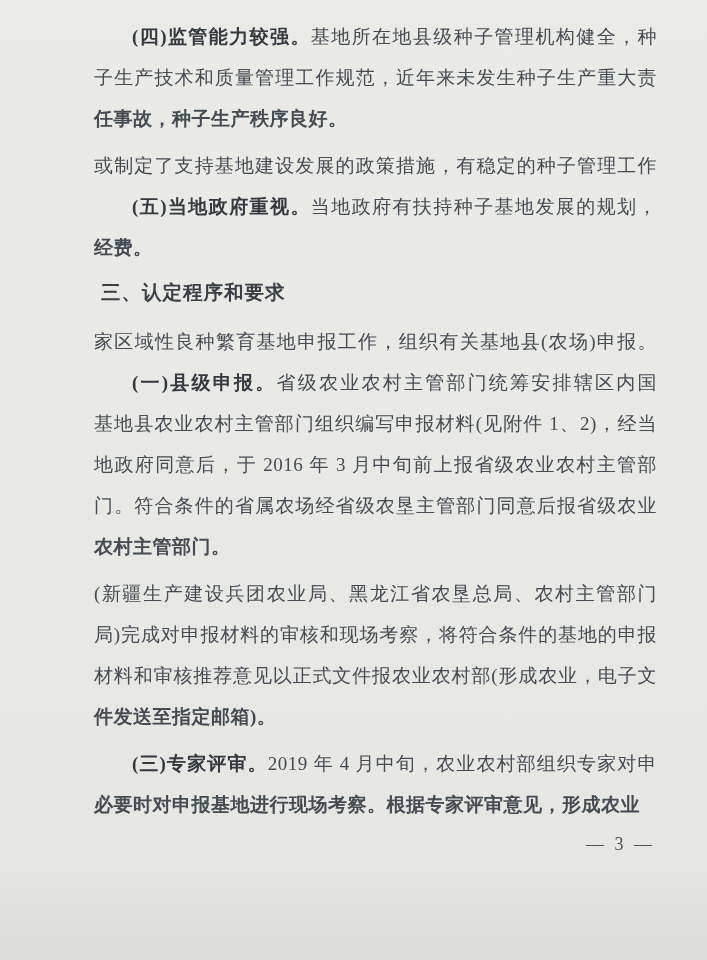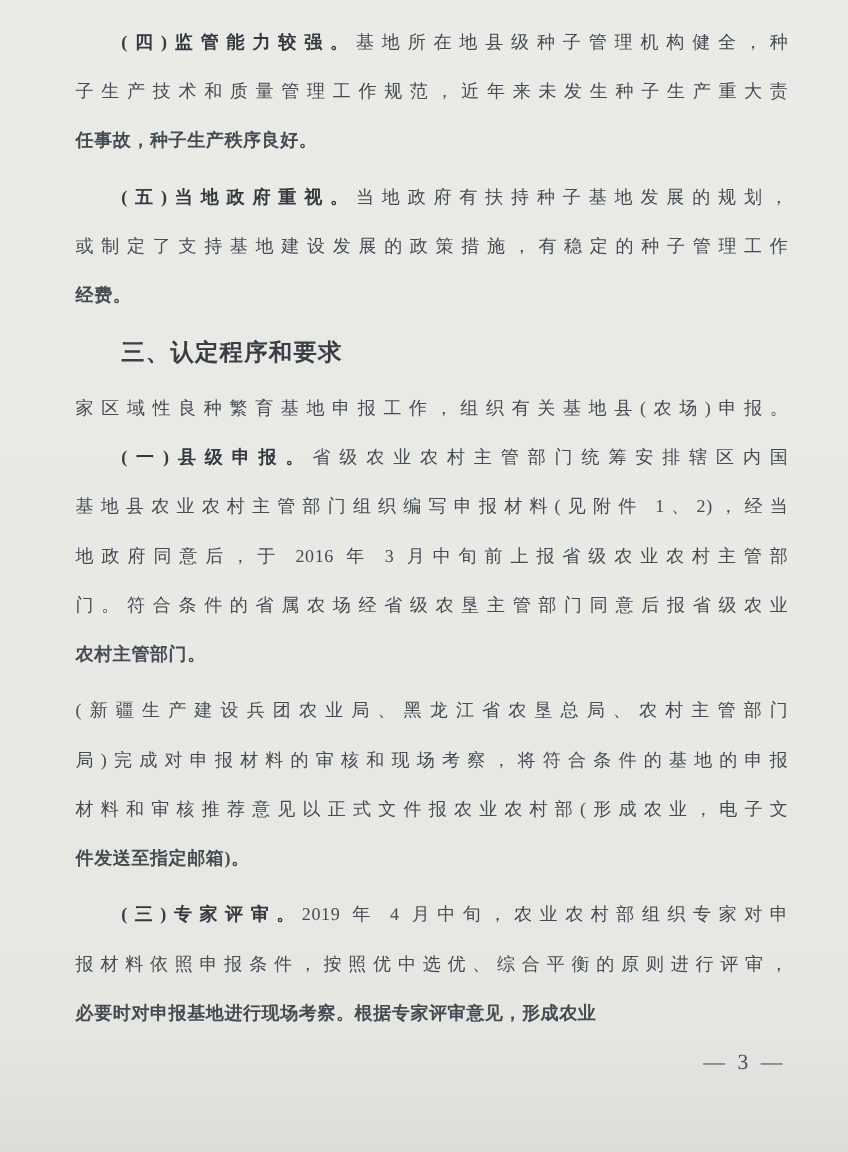--- a/index.html
+++ b/index.html
@@ -17,41 +17,42 @@
     background: linear-gradient(180deg, #eaebe7 0%, #e8e9e5 55%, #e6e7e3 88%, #dcddd9 100%);
     font-family: "Liberation Serif", "DejaVu Serif", serif;
     color: #454b52;
     overflow: hidden;
   }
   .para {
     margin: 0 0 6px 0;
   }
   .line {
     display: block;
-    font-size: 15px;
+    font-size: 19px;
     line-height: 41px;
     letter-spacing: 0.5px;
     text-align: justify;
     text-align-last: justify;
     white-space: nowrap;
+    margin-left: 31px;
   }
   .line.end {
     text-align-last: left;
     white-space: normal;
     font-weight: bold;
   }
   .line.indent {
     text-indent: 38px;
   }
   .lead {
     font-weight: 700;
     color: #343940;
   }
   .sec-heading {
-    font-family: Liberation Sans, sans-serif;
+    font-family: Liberation Mono, monospace;
     font-weight: 700;
     font-size: 19.5px;
     line-height: 41px;
     color: #3a3f45;
     margin: 2px 0 6px 0;
     text-indent: 38px;
     letter-spacing: 1px;
   }
   .footer {
     margin-top: 6px;
@@ -68,22 +69,22 @@
 
 <div class="page">
 
   <p class="para">
     <span class="line indent"><span class="lead">(四)监管能力较强。</span><span>基地所在地县级种子管理机构健全，种</span></span>
     <span class="line">子生产技术和质量管理工作规范，近年来未发生种子生产重大责</span>
     <span class="line end">任事故，种子生产秩序良好。</span>
   </p>
 
   <p class="para">
+    <span class="line">或制定了支持基地建设发展的政策措施，有稳定的种子管理工作</span>
     <span class="line indent"><span class="lead">(五)当地政府重视。</span><span>当地政府有扶持种子基地发展的规划，</span></span>
-    <span class="line">或制定了支持基地建设发展的政策措施，有稳定的种子管理工作</span>
     <span class="line end">经费。</span>
   </p>
 
   <h2 class="sec-heading">三、认定程序和要求</h2>
 
   <p class="para">
     <span class="line">家区域性良种繁育基地申报工作，组织有关基地县(农场)申报。</span>
     <span class="line indent"><span class="lead">(一)县级申报。</span><span>省级农业农村主管部门统筹安排辖区内国</span></span>
     <span class="line">基地县农业农村主管部门组织编写申报材料(见附件 1、2)，经当</span>
     <span class="line">地政府同意后，于 2016 年 3 月中旬前上报省级农业农村主管部</span>
@@ -93,19 +94,18 @@
 
   <p class="para">
     <span class="line">(新疆生产建设兵团农业局、黑龙江省农垦总局、农村主管部门</span>
     <span class="line">局)完成对申报材料的审核和现场考察，将符合条件的基地的申报</span>
     <span class="line">材料和审核推荐意见以正式文件报农业农村部(形成农业，电子文</span>
     <span class="line end">件发送至指定邮箱)。</span>
   </p>
 
   <p class="para">
     <span class="line indent"><span class="lead">(三)专家评审。</span><span>2019 年 4 月中旬，农业农村部组织专家对申</span></span>
-    <span class="line">报材料依照申报条件，按照优中选优、综合平衡的原则进行评审，</span>
     <span class="line end">必要时对申报基地进行现场考察。根据专家评审意见，形成农业</span>
   </p>
 
   <div class="footer">— 3 —</div>
 
 </div>
 
 </body></html>

